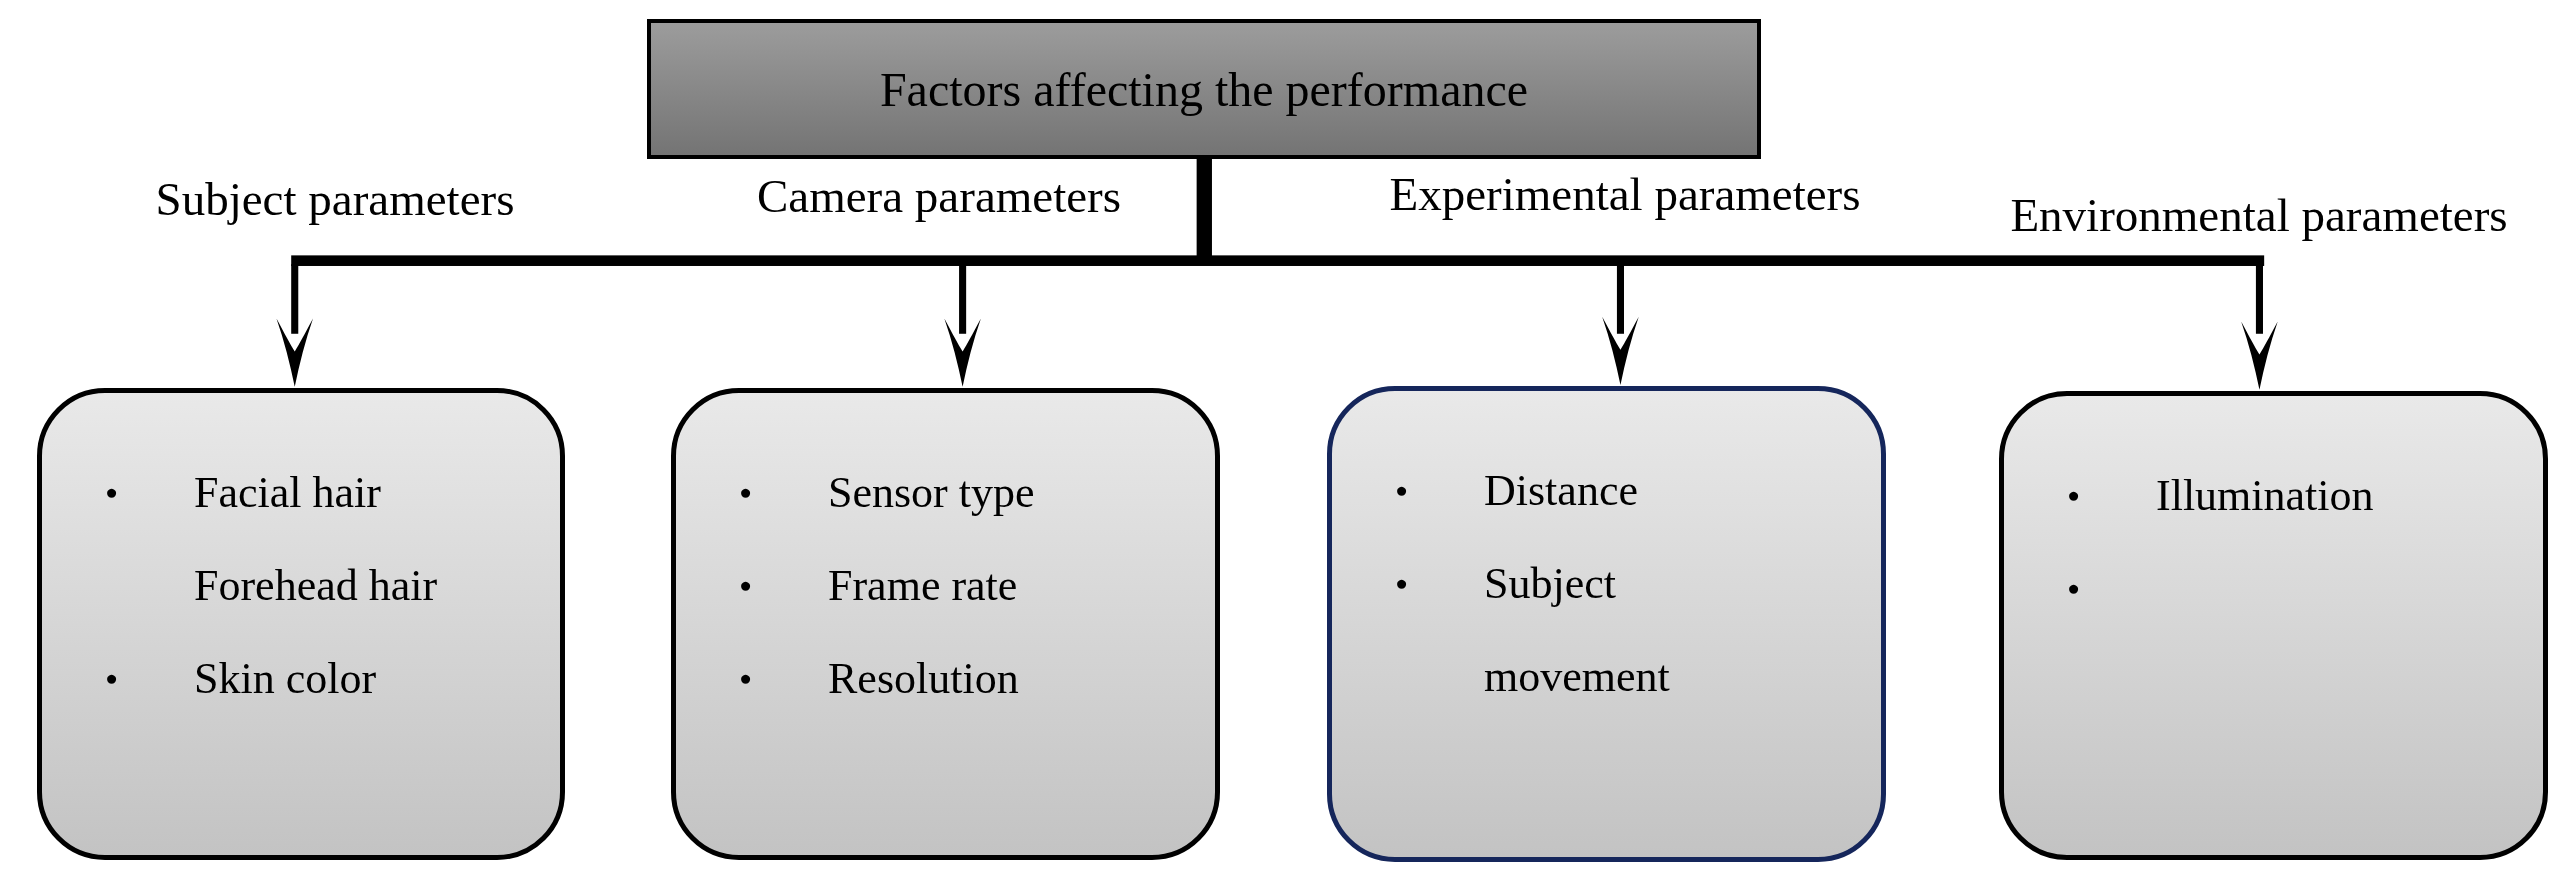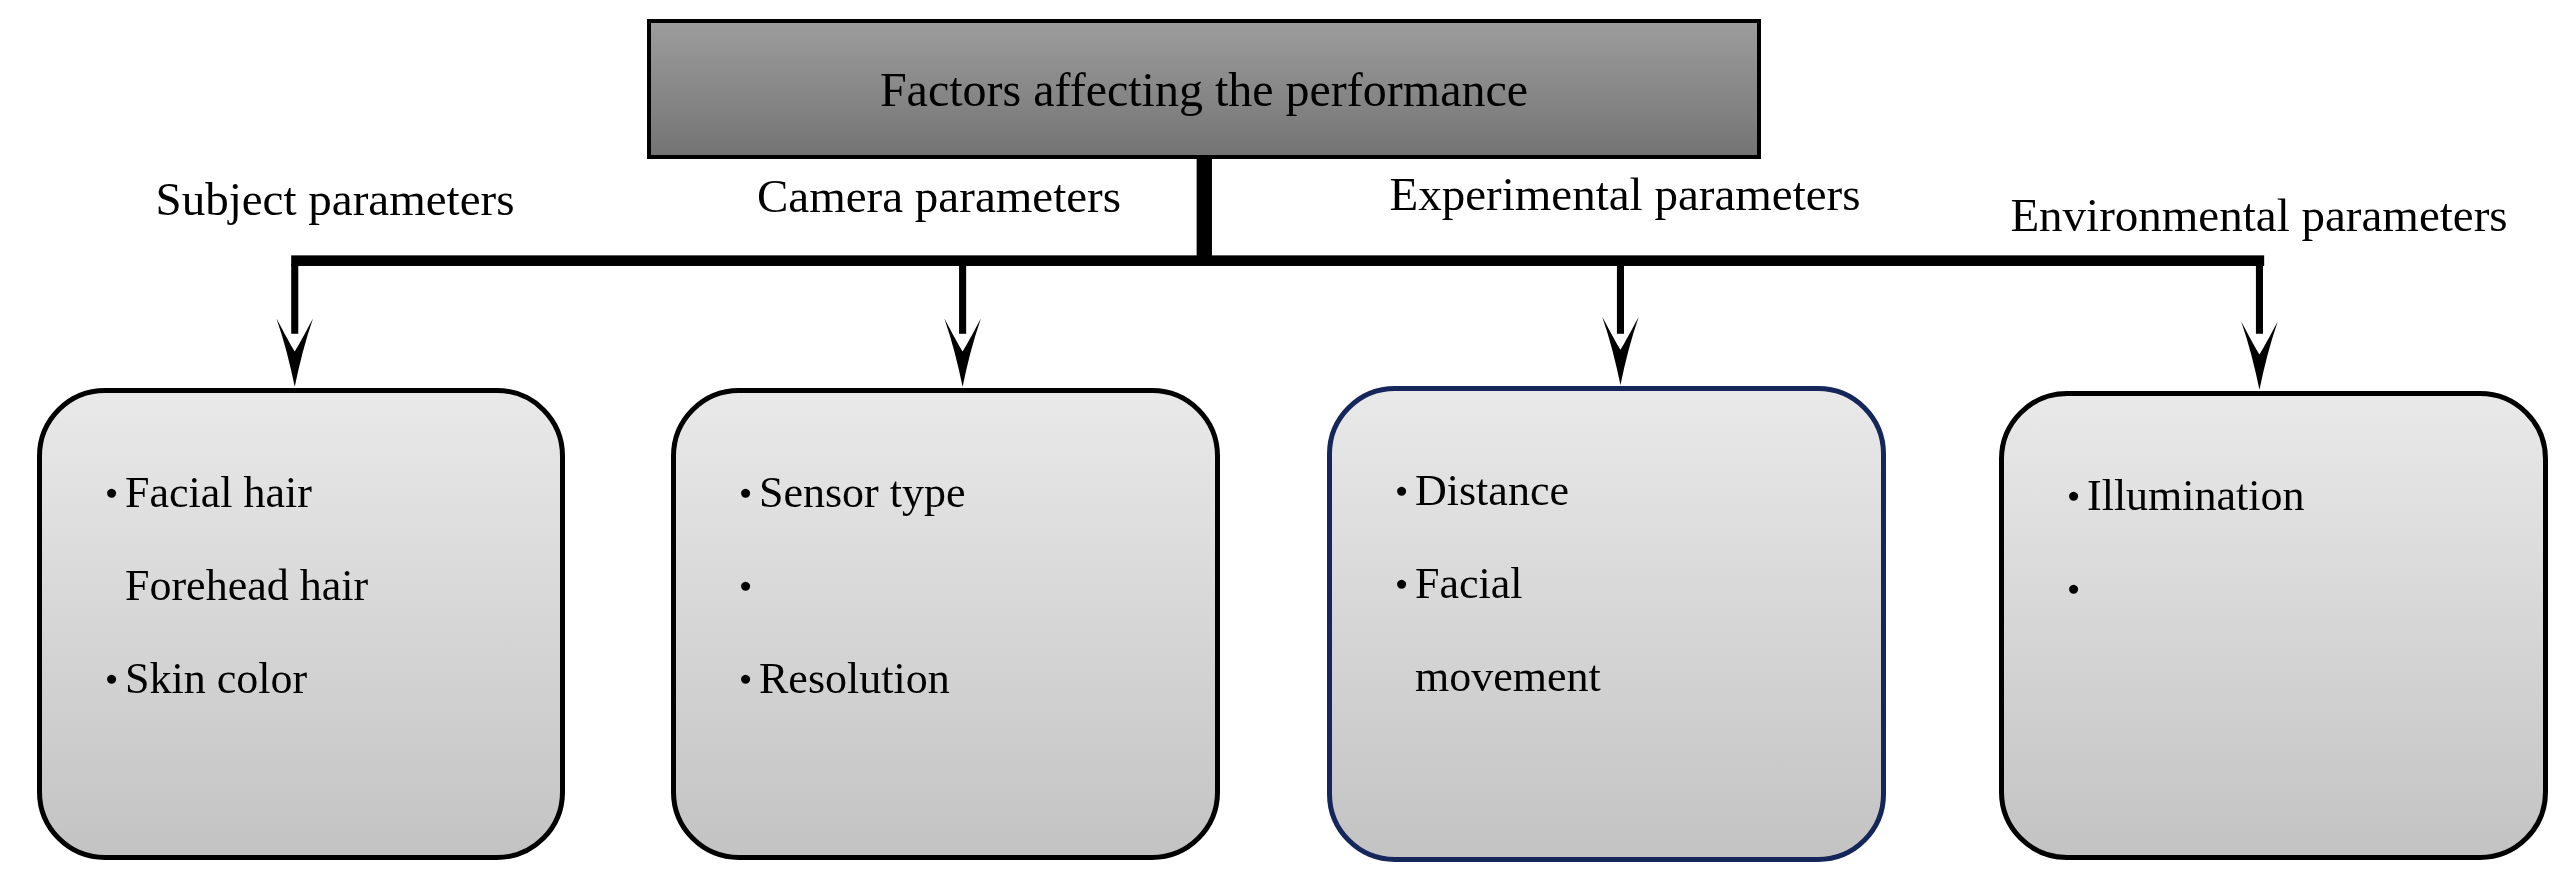--- a/index.html
+++ b/index.html
@@ -61,20 +61,21 @@
     height: 93px;
   }
   .item .marker {
     flex: none;
     width: 27px;
     margin-left: 56px;
     font-size: 21px;
     text-align: center;
   }
   .item .txt {
+    margin-left: 69px;
     font-size: 44px;
     white-space: nowrap;
   }
 </style>
 </head>
 <body>
 
 <div class="canvas">
 
   <svg class="connectors" viewBox="0 0 4370 1506">
@@ -116,35 +117,36 @@
     </div>
   </div>
 
   <div class="factor-box box-2">
     <div class="item">
       <span class="marker">●</span>
       <span class="txt">Sensor type</span>
     </div>
     <div class="item">
       <span class="marker">●</span>
+      <span class="txt">Frame rate</span>
     </div>
     <div class="item">
       <span class="marker">●</span>
       <span class="txt">Resolution</span>
     </div>
   </div>
 
   <div class="factor-box box-3" style="border-color:#15265b">
     <div class="item">
       <span class="marker">●</span>
       <span class="txt">Distance</span>
     </div>
     <div class="item">
       <span class="marker">●</span>
-      <span class="txt">Facial</span>
+      <span class="txt">Subject</span>
     </div>
     <div class="item">
       <span class="marker"></span>
       <span class="txt">movement</span>
     </div>
   </div>
 
   <div class="factor-box box-4">
     <div class="item">
       <span class="marker">●</span>

